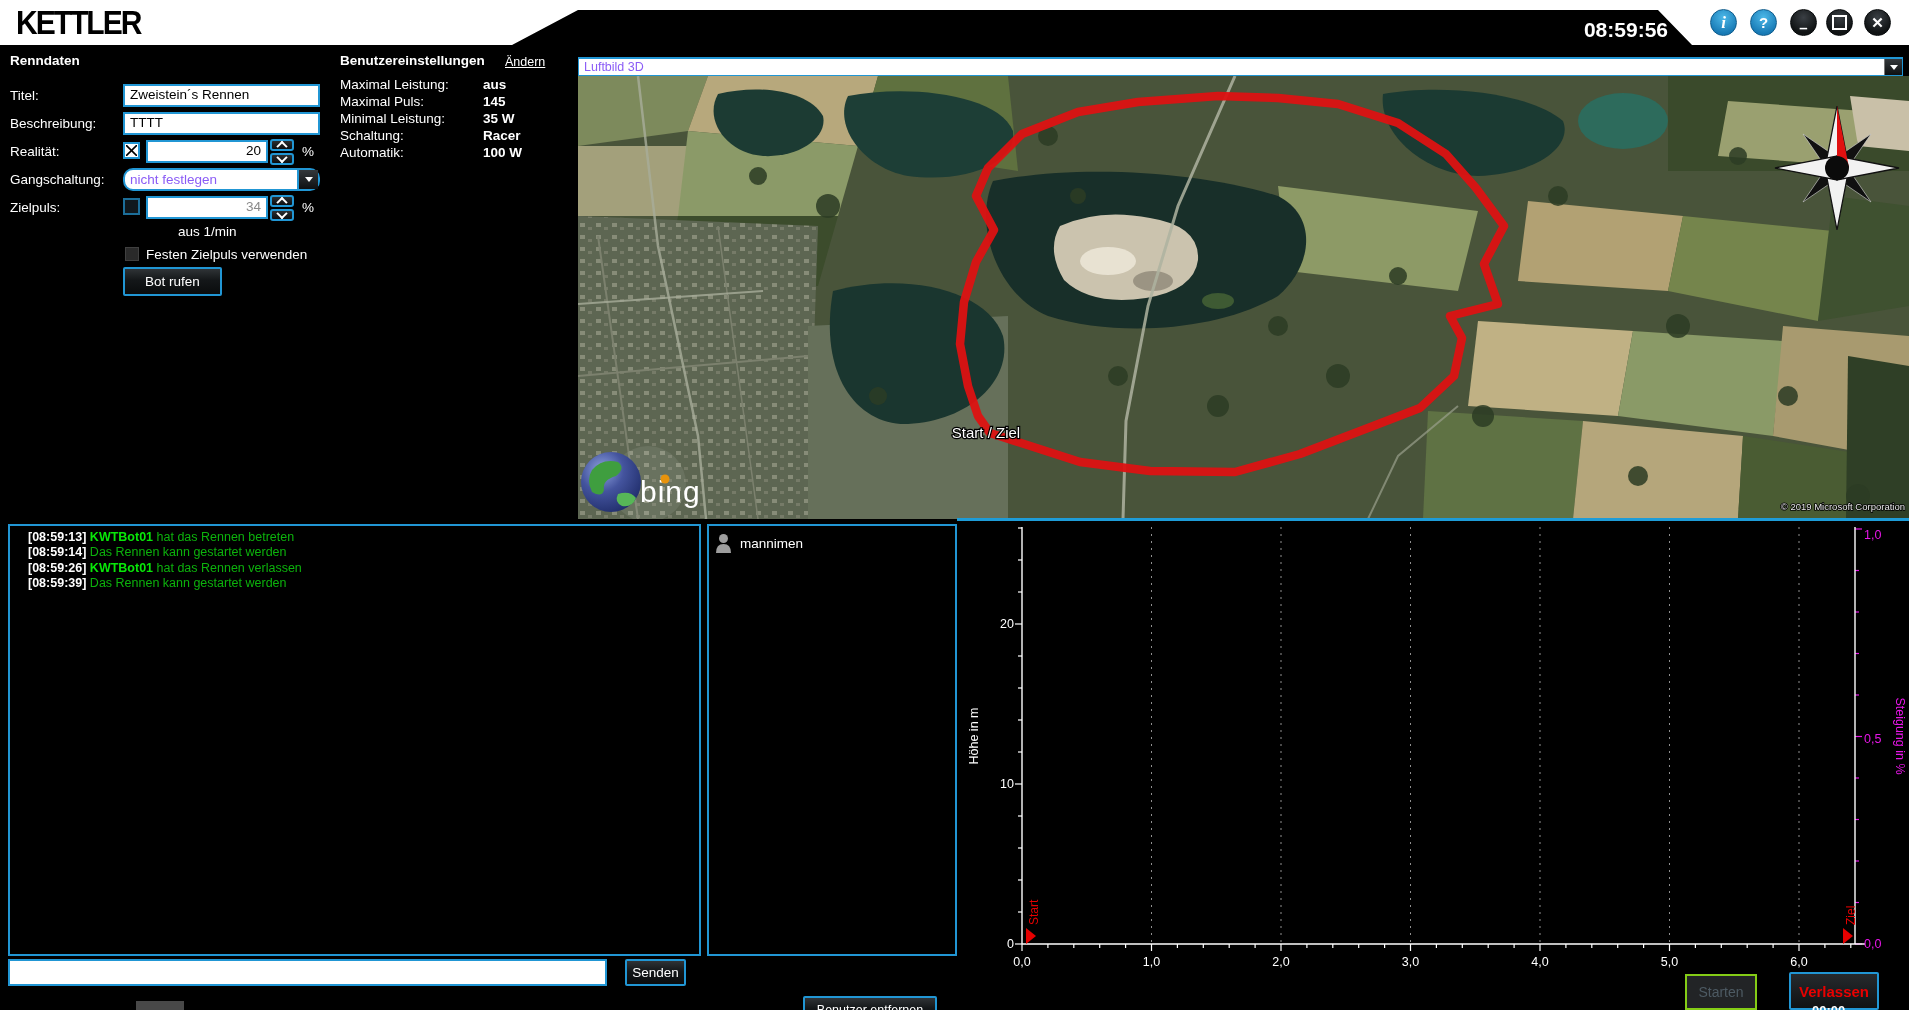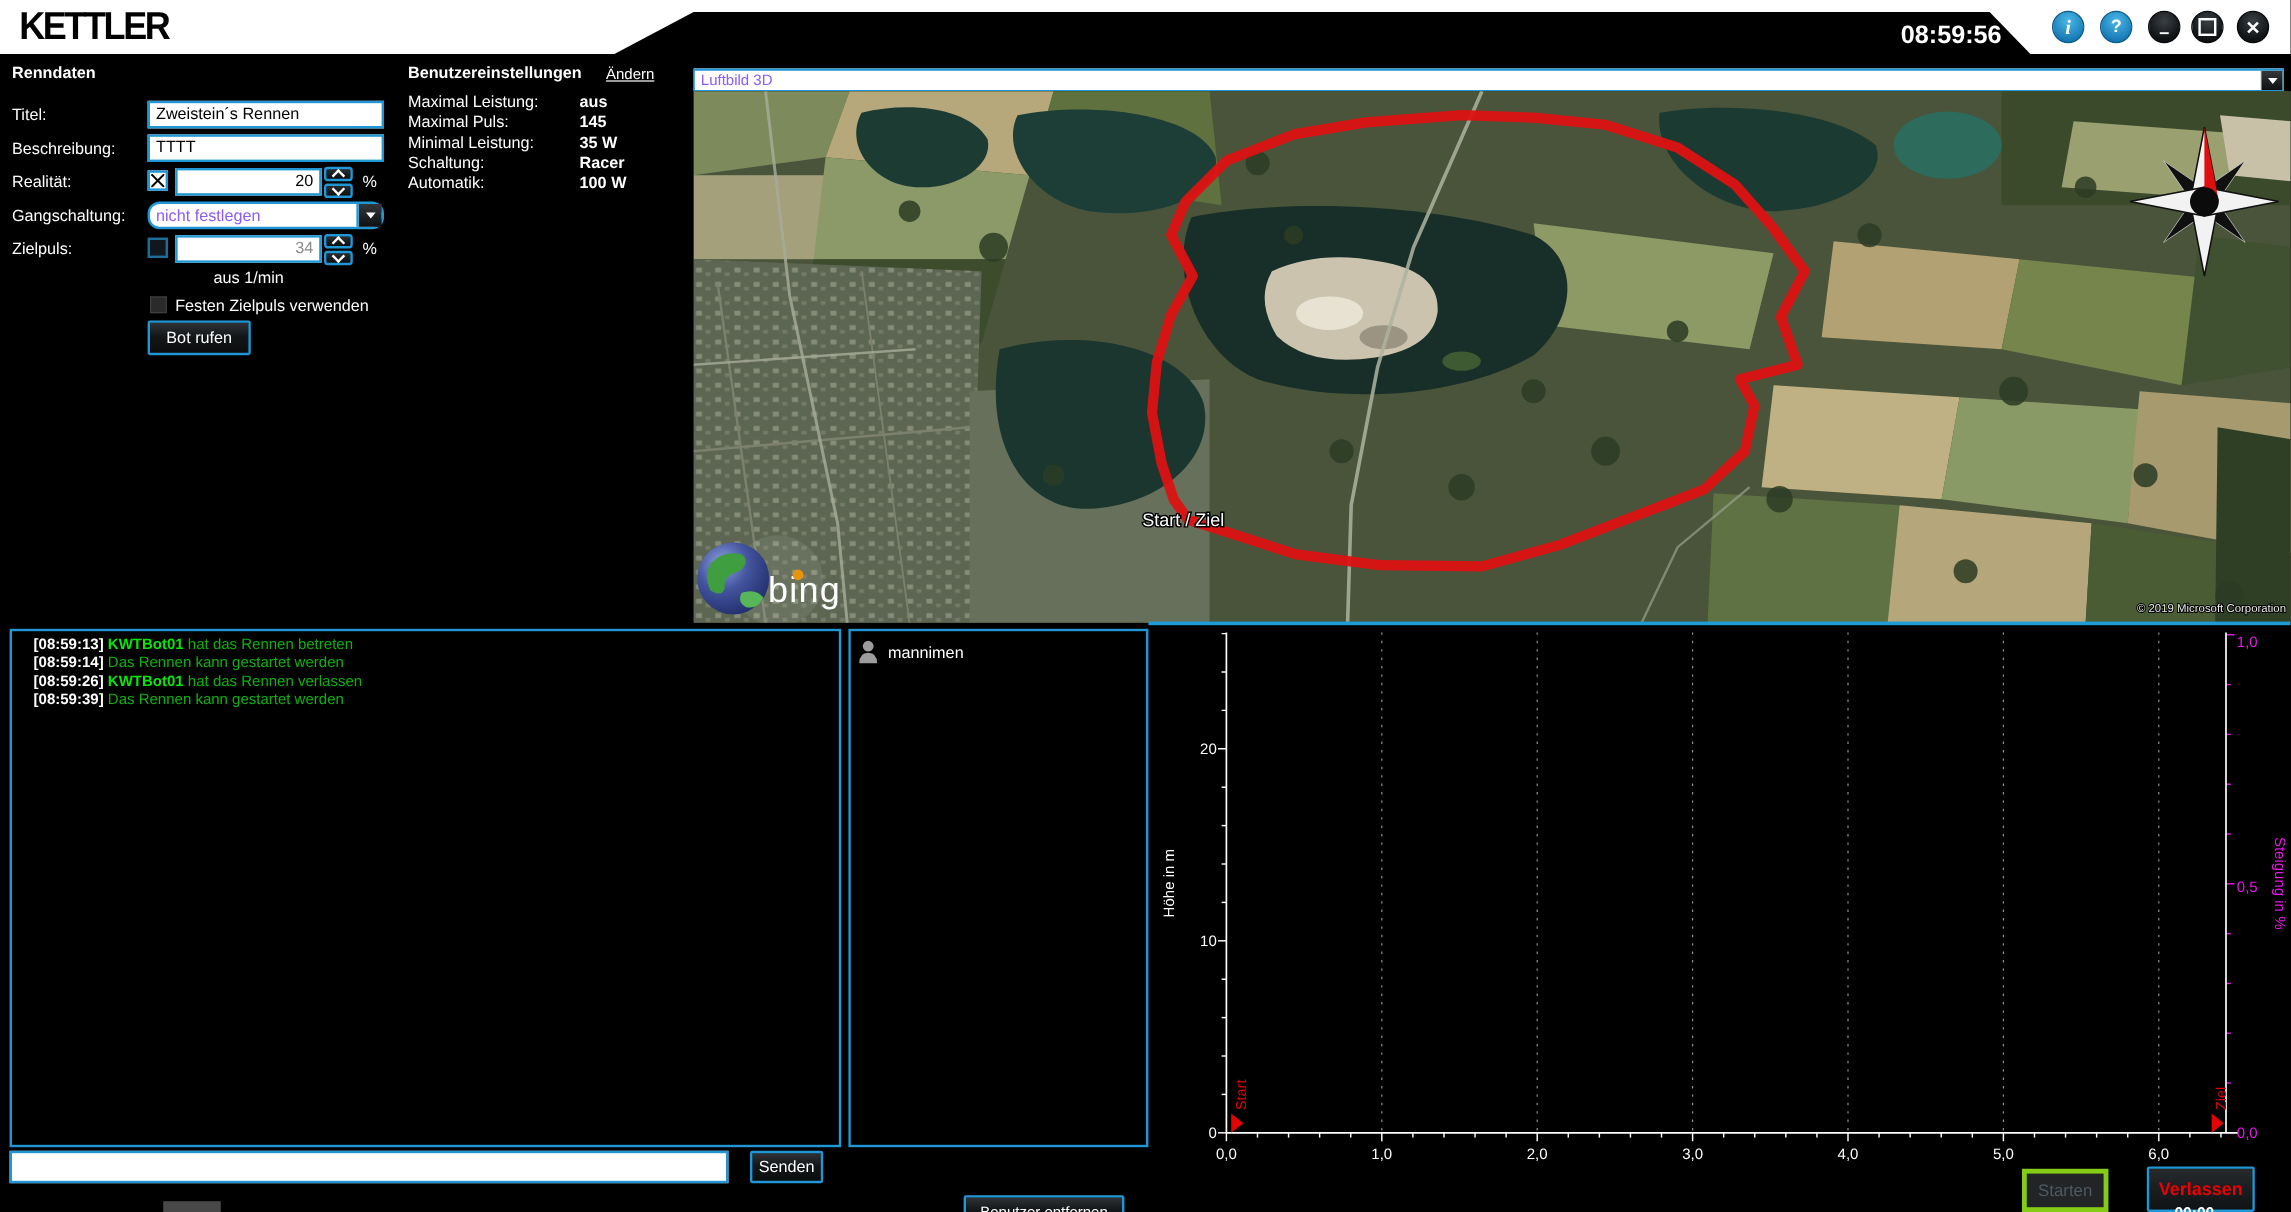--- a/index.html
+++ b/index.html
@@ -49,21 +49,21 @@
   
   .panel{box-sizing:border-box;border:2px solid #2196d4;background:#000;}
   .msg{font-size:12.5px;line-height:15.4px;white-space:nowrap;}
   .msg .t{color:#fff;font-weight:bold;padding-left:12px;}
   .msg .u{color:#08e608;font-weight:bold;}
   .msg .m{color:#0cb20c;}
   .userrow{display:flex;align-items:center;gap:8px;padding:7px 6px;color:#fff;font-size:13.5px;cursor:pointer;}
   
   .bluebar{left:957px;top:518px;width:952px;height:3px;background:#1e9cd7;}
   
-  .btn-disabled{box-sizing:border-box;background:#222426;border:4px solid #84cc16;color:#4d5a63;
+  .btn-disabled{box-sizing:border-box;background:#222426;border:2px solid #84cc16;color:#4d5a63;
       font-size:14px;display:flex;align-items:center;justify-content:center;}
   .btn-leave{box-sizing:border-box;background:linear-gradient(#262a2d,#101214);border:2px solid #2196d4;
       border-radius:2px;color:#e90000;font-weight:bold;font-size:15px;display:flex;align-items:center;justify-content:center;cursor:pointer;}
 </style>
 </head>
 <body>
 
 <div id="app">
 
   <div class="abs topbar"></div>
@@ -127,21 +127,21 @@
   <div class="abs spin" style="left:270px;top:209px;">
       <span class="chev down"></span>
     </div>
   <div class="abs lbl" style="left:302px;top:200px;">%</div>
 
   <div class="abs lbl" style="left:178px;top:224px;">aus 1/min</div>
 
   <div class="abs chkbox plain" style="left:125px;top:247px;"></div>
   <div class="abs lbl" style="left:146px;top:247px;">Festen Zielpuls verwenden</div>
 
-  <div class="abs btn" style="left:123px;top:267px;width:86px;height:29px;text-align:right;">Bot rufen</div>
+  <div class="abs btn" style="left:123px;top:267px;width:99px;height:29px;text-align:right;">Bot rufen</div>
 
   <div class="abs hdr" style="left:340px;top:53px;">Benutzereinstellungen</div>
   <div class="abs link" style="left:505px;top:55px;">Ändern</div>
 
   <div class="abs lbl setrow-l" style="top:77px;">Maximal Leistung:</div>
   <div class="abs lbl setrow-v" style="top:77px;">aus</div>
   <div class="abs lbl setrow-l" style="top:94px;">Maximal Puls:</div>
   <div class="abs lbl setrow-v" style="top:94px;">145</div>
   <div class="abs lbl setrow-l" style="top:111px;">Minimal Leistung:</div>
   <div class="abs lbl setrow-v" style="top:111px;">35 W</div>

